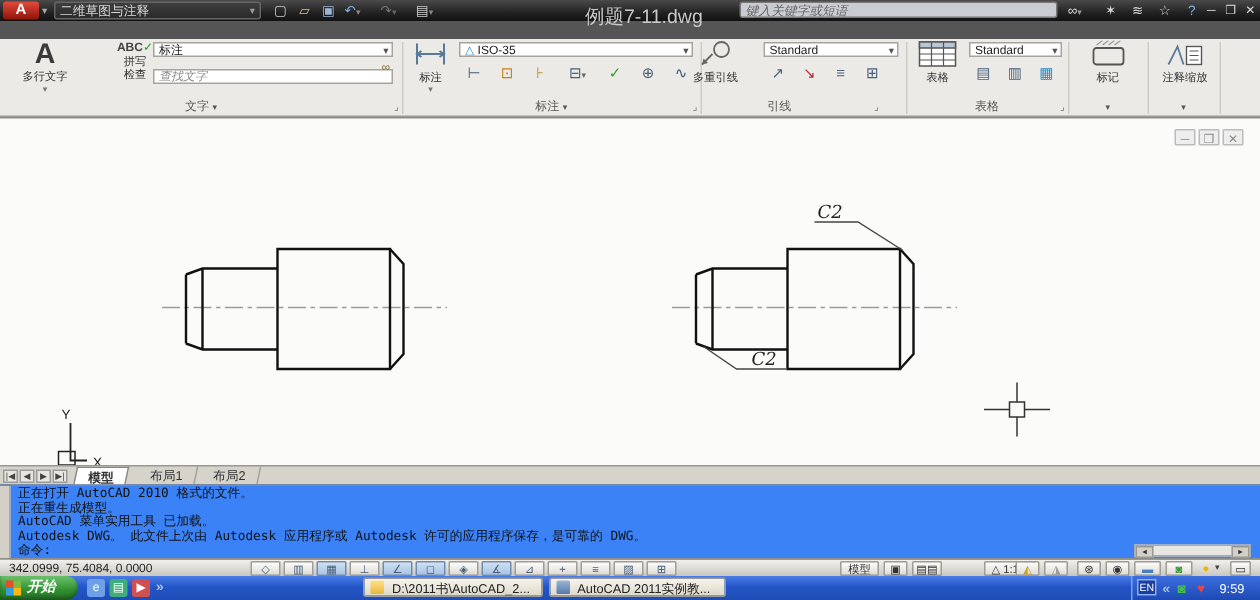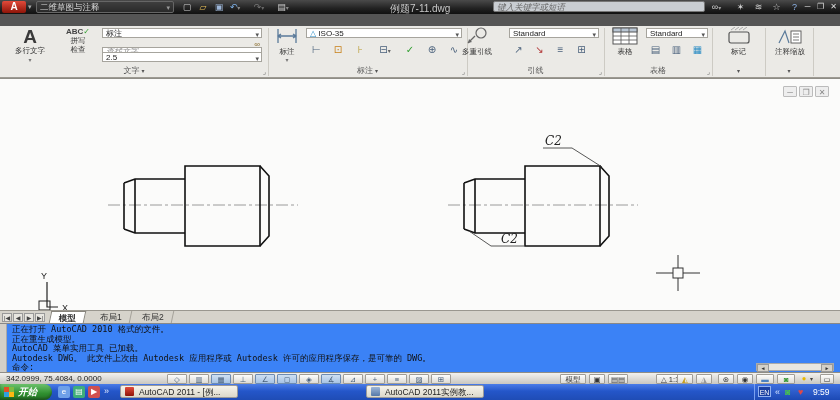--- a/index.html
+++ b/index.html
@@ -11,21 +11,21 @@
   
   #titlebar{left:0;top:0;width:840px;height:14px;
     background:linear-gradient(#4a4a4a,#222 60%,#111);color:#ccc;font-size:9px;}
   #logo{left:2px;top:1px;width:24px;height:12px;background:linear-gradient(#e24b3b,#8e1408);
     color:#fff;font-weight:bold;font-size:10px;text-align:center;line-height:12px;border-radius:2px;}
   #logo-caret{left:28px;top:3px;color:#aaa;font-size:7px;}
   #workspace{left:36px;top:1px;width:138px;height:12px;border:1px solid #666;border-radius:2px;
     background:linear-gradient(#3e3e3e,#2a2a2a);color:#d8d8d8;font-size:8.5px;line-height:11px;padding:0 3px;}
   #workspace .caret{float:right;font-size:7px;color:#999;}
   .qat-ico{top:1px;width:14px;height:12px;text-align:center;line-height:12px;font-size:9px;color:#cfcfcf;}
-  #win-title{left:390px;top:2px;width:140px;color:#c8c8c8;font-size:10px;}
+  #win-title{left:390px;top:2px;width:140px;color:#c8c8c8;font-size:13px;}
   #ic-search{left:493px;top:1px;width:212px;height:11px;border:1px solid #777;border-radius:2px;
     background:#c9cdd2;font-size:8.5px;padding:0 3px;color:#333;}
   #ic-search::placeholder{font-style:italic;color:#666;}
   .ic-ico{top:1px;width:15px;height:12px;text-align:center;line-height:12px;font-size:9px;color:#d5d5d5;}
   .winbtn{top:1px;width:13px;height:11px;text-align:center;line-height:11px;font-size:8px;color:#ddd;}
 
   
   #tabrow{left:0;top:14px;width:840px;height:12px;background:#3c3b39;font-size:9px;}
   .rtab{top:0;height:12px;line-height:12px;padding:0 7px;color:#d6d4d0;}
   .rtab.active{background:#ebeae7;color:#222;border-radius:2px 2px 0 0;}
@@ -123,38 +123,34 @@
   </div>
 
 
   <div id="panels" class="abs">
 
     <div class="abs bigbtn" style="left:6px;width:48px">
       <div style="font-size:19px;font-weight:bold;color:#3a3a3a;line-height:20px">A</div>
       <div>多行文字</div>
       <div style="font-size:6px;color:#777">▾</div>
     </div>
-    <div class="abs bigbtn" style="left:58px;width:40px">
+    <div class="abs bigbtn" style="left:70px;width:40px">
       <div style="font-size:8px;font-weight:bold;color:#444;line-height:10px">
         <span>ABC</span><span style="color:#2e9e2e">✓</span>
       </div>
       <div>拼写</div>
       <div>检查</div>
     </div>
     <div class="abs dd" style="left:102px;top:2px;width:160px">
       <span>标注</span>
       <span class="caret">▾</span>
     </div>
     <div class="abs" style="left:102px;top:14px;width:160px;height:10px">
       <input class="findinp" placeholder="查找文字" style="">
       <span class="abs" style="right:2px;top:0;font-size:8px;color:#8a6d2f">∞</span>
-    </div>
-    <div class="abs dd" style="left:102px;top:26px;width:160px">
-      <span>2.5</span>
-      <span class="caret">▾</span>
     </div>
     <div class="abs pfoot" style="left:0;width:268px">
       <span>文字</span>
       <span style="font-size:6px"> ▾</span>
       <span class="dlg">⌟</span>
     </div>
     <div class="abs psep" style="left:268px"></div>
 
     <div class="abs bigbtn" style="left:272px;width:30px">
       <svg width="22" height="18" viewBox="0 0 22 18">
@@ -191,21 +187,21 @@
       <div>多重引线</div>
     </div>
     <div class="abs dd" style="left:509px;top:2px;width:90px">
       <span>Standard</span>
       <span class="caret">▾</span>
     </div>
     <span class="abs mini" style="left:509px;width:19px">↗</span>
     <span class="abs mini" style="left:530px;width:19px;color:#b03030">↘</span>
     <span class="abs mini" style="left:551px;width:19px">≡</span>
     <span class="abs mini" style="left:572px;width:19px">⊞</span>
-    <div class="abs pfoot" style="left:467px;width:137px">
+    <div class="abs pfoot" style="left:451px;width:137px">
       <span>引线</span>
       <span class="dlg">⌟</span>
     </div>
     <div class="abs psep" style="left:604px"></div>
 
     <div class="abs bigbtn" style="left:607px;width:36px">
       <svg width="26" height="18" viewBox="0 0 26 18">
         <rect x="1" y="1" width="24" height="16" fill="#fff" stroke="#555"></rect>
         <rect x="1" y="1" width="24" height="4" fill="#b9c6d4" stroke="#555"></rect>
         <path d="M9,1 V17 M17,1 V17 M1,9 H25 M1,13 H25" stroke="#555" stroke-width="0.8"></path>
@@ -348,23 +344,23 @@
           <i style="background:#7fbb42"></i>
           <i style="background:#32a0da"></i>
           <i style="background:#fdb813"></i>
       </span>
       <span>开始</span>
     </div>
     <span class="abs ql" style="left:58px;background:#6ea0e8">e</span>
     <span class="abs ql" style="left:73px;background:#3fae7a">▤</span>
     <span class="abs ql" style="left:88px;background:#d05050">▶</span>
     <span class="abs" style="left:104px;top:2px;color:#dfe8ff;font-size:9px">»</span>
-    <div class="abs task" style="left:120px;width:118px">
-      <span class="tico" style="background:linear-gradient(#e24b3b,#8e1408)"></span>
-      <span>AutoCAD 2011 - [例...</span>
+    <div class="abs task" style="left:242px;width:120px">
+      <span class="tico" style="background:linear-gradient(#ffe08a,#e8b83a)"></span>
+      <span>D:\2011书\AutoCAD_2...</span>
     </div>
     <div class="abs task" style="left:366px;width:118px">
       <span class="tico" style="background:linear-gradient(#9db6d8,#5578a8)"></span>
       <span>AutoCAD 2011实例教...</span>
     </div>
     <div id="tray" class="abs">
       <span class="abs tray-ico" style="left:3px;top:2px;width:13px;height:11px;background:#1a3fa0;border:1px solid #8fb0f0;font-size:7px;text-align:center;line-height:11px">EN</span>
       <span class="abs tray-ico" style="left:20px;color:#cfe0ff">«</span>
       <span class="abs tray-ico" style="left:30px;color:#49c24d">◙</span>
       <span class="abs tray-ico" style="left:43px;color:#e04848">♥</span>

